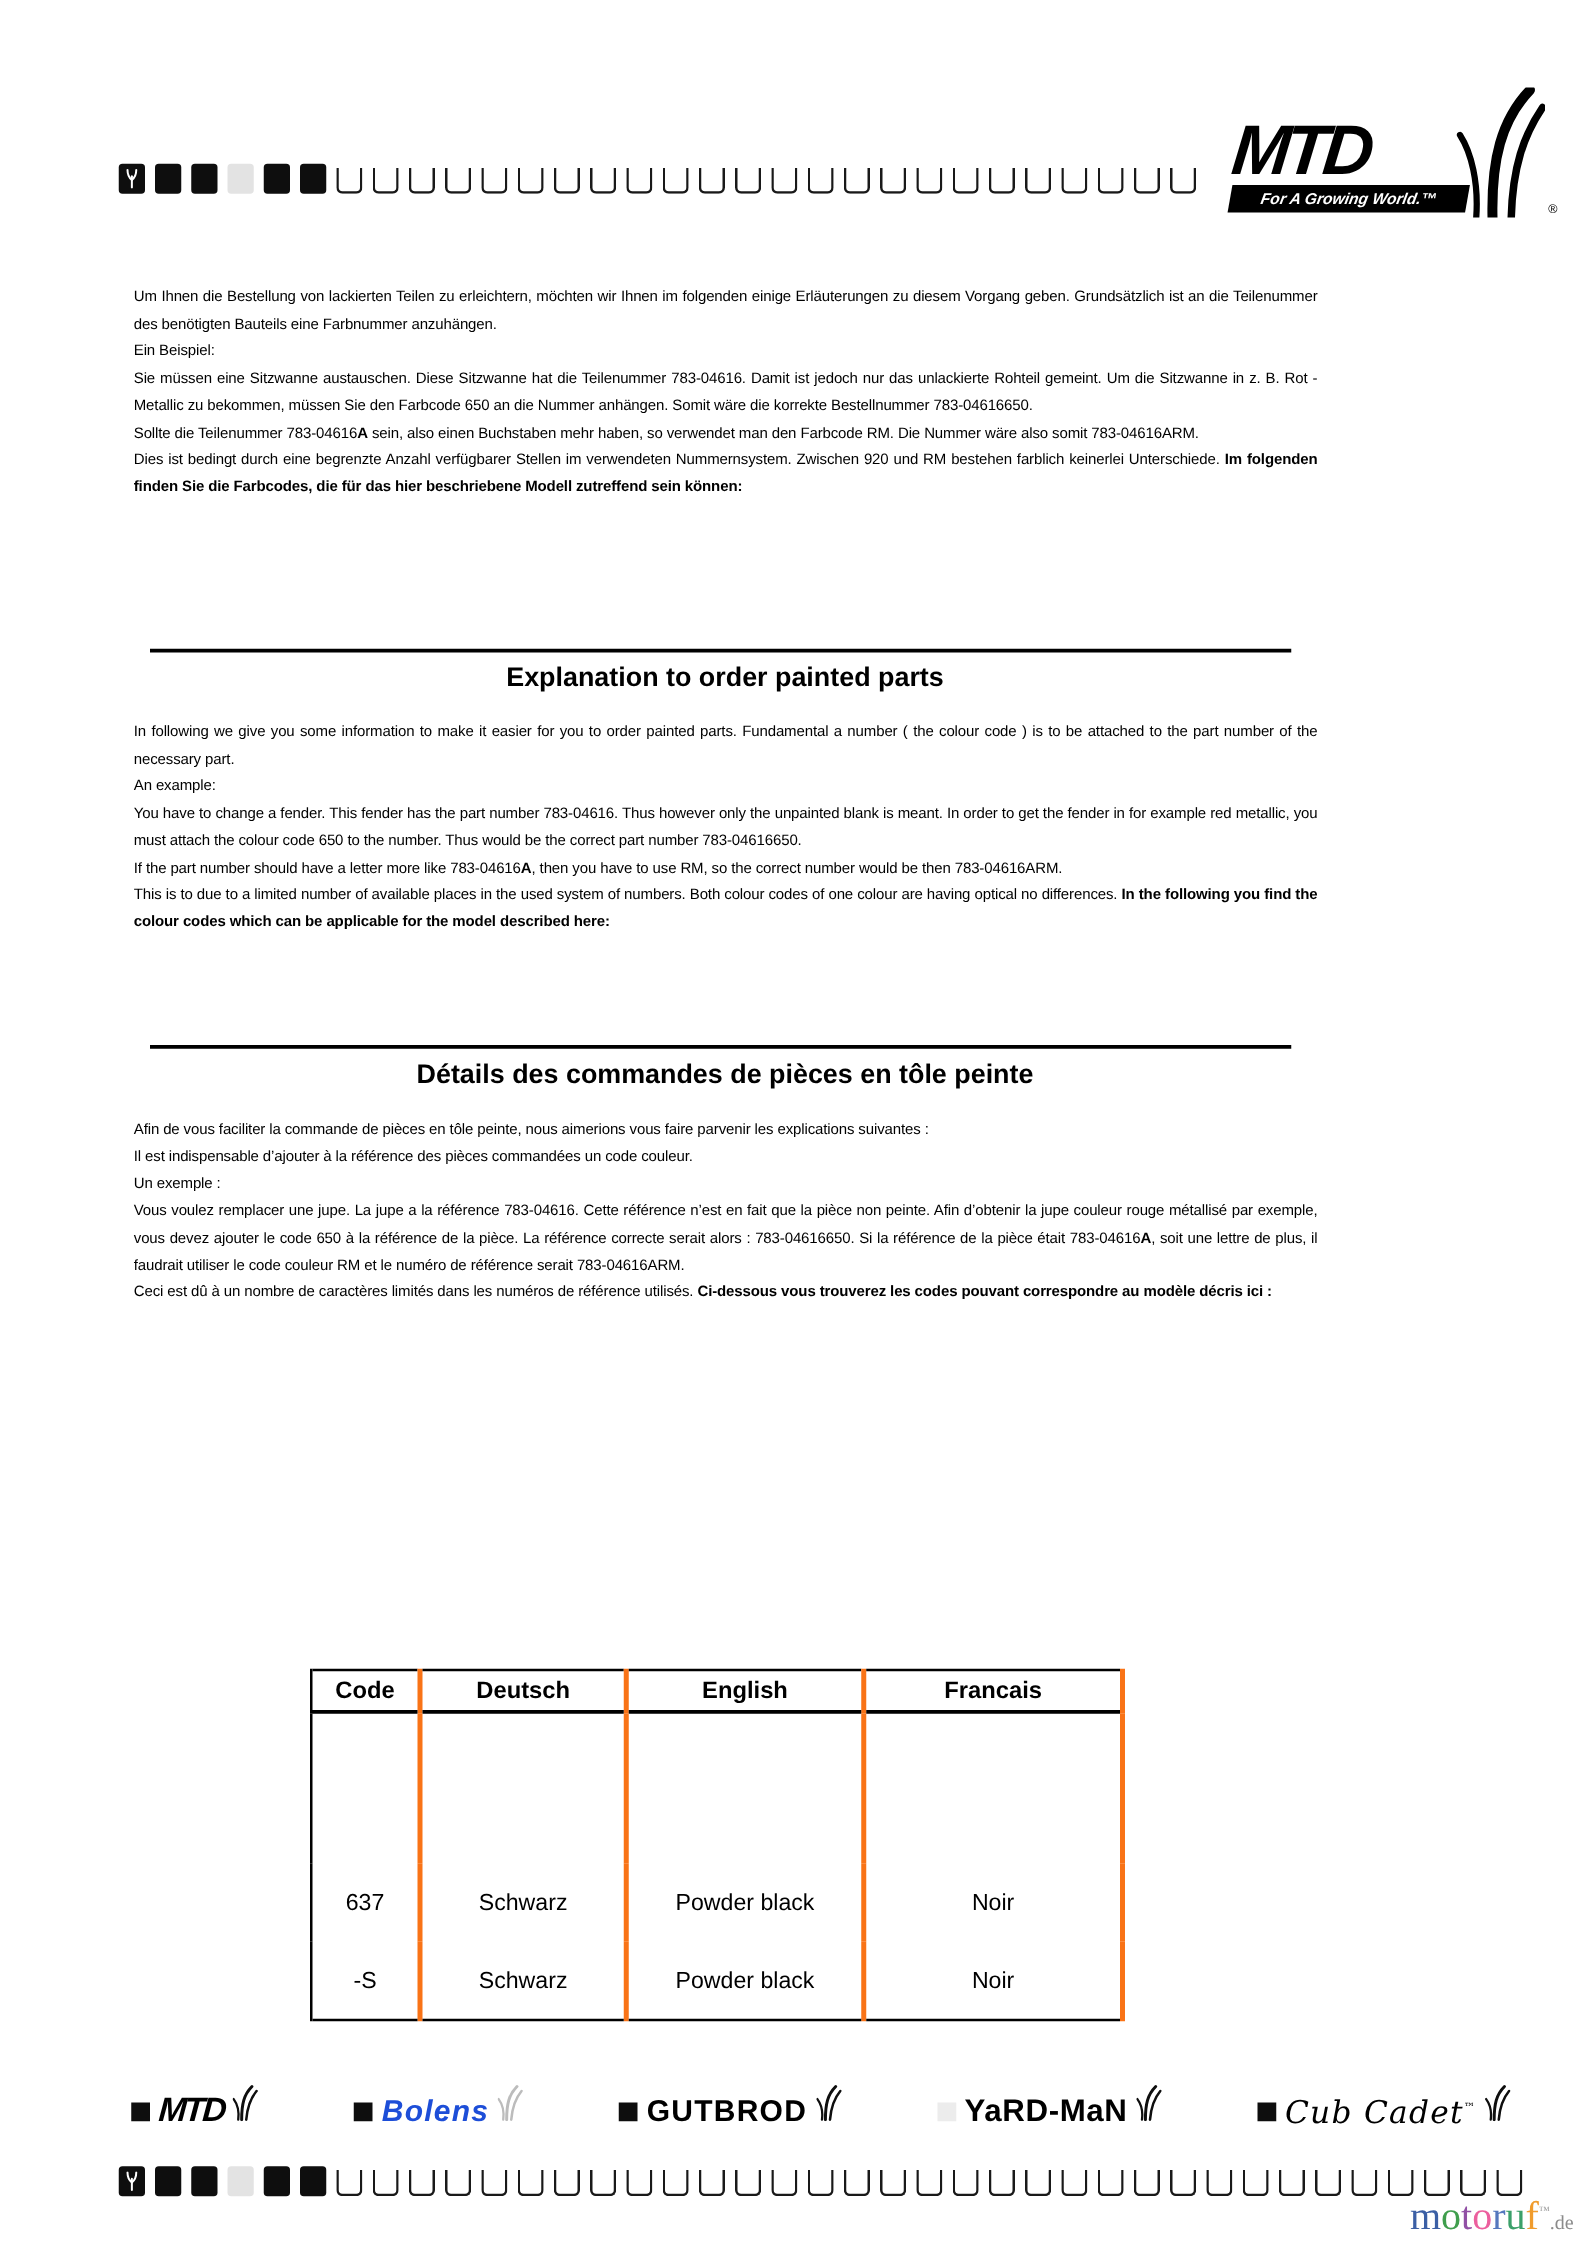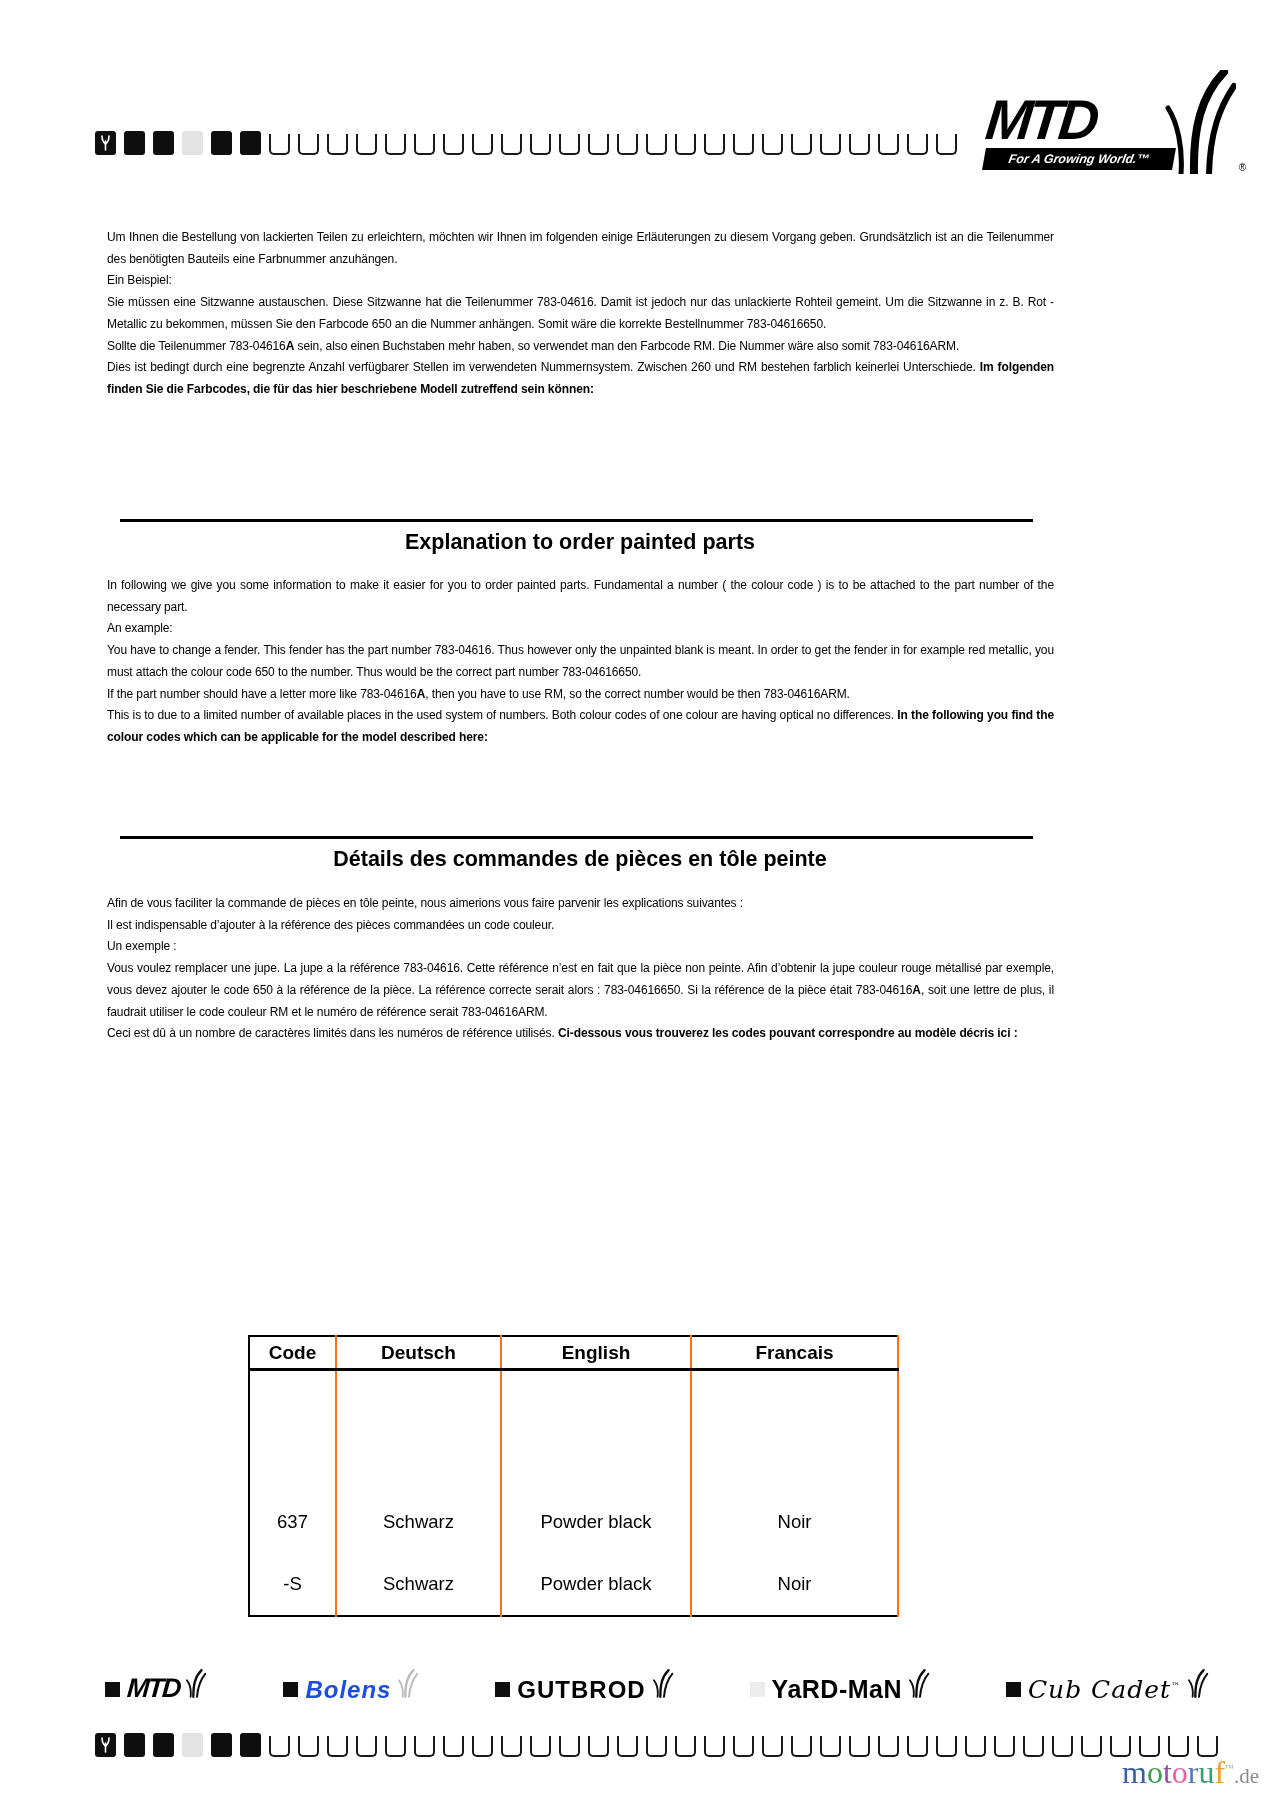--- a/index.html
+++ b/index.html
@@ -34,21 +34,21 @@
   #hr-1{top:519px;} #hr-2{top:836px;}
   .para{position:absolute;left:107px;width:947px;font-size:12px;line-height:21.7px;
         letter-spacing:-0.1px;}
   #p-german{top:227px;} #p-english{top:575px;} #p-french{top:893px;}
   .pline{text-align:justify;}
   .pline b{font-weight:bold;}
 
   
   .codes-table{position:absolute;left:248px;top:1335px;border-collapse:collapse;
                table-layout:fixed;width:649px;}
-  .codes-table th,.codes-table td{border-left:2px solid #000;border-right:2px solid #f97316;
+  .codes-table th,.codes-table td{border-left:2px solid #000;border-right:4px solid #f97316;
                text-align:center;vertical-align:middle;padding:0;}
   .codes-table{border:2px solid #000;}
   .codes-table th{height:31px;font-size:19px;font-weight:bold;border-bottom:3px solid #000;}
   .codes-table tr.spacer-row td{height:120px;}
   .codes-table tr.data-row td{height:62px;font-size:18.5px;font-weight:normal;}
 
   
   .footer-brands{position:absolute;top:1660px;left:105px;width:1105px;display:flex;
                  align-items:flex-end;justify-content:space-between;height:42px;}
   .brand{display:flex;align-items:flex-end;gap:7px;white-space:nowrap;}
@@ -59,21 +59,21 @@
   .brand.v-bolens .brand-name{font-size:24px;font-weight:bold;font-style:italic;color:#1d4ed8;letter-spacing:1px;}
   .brand.v-bolens .bsq{background:#0e0e0e;}
   .brand.v-gutbrod .brand-name{font-size:24px;font-weight:bold;letter-spacing:1px;}
   .brand.v-yardman .brand-name{font-size:25px;font-weight:bold;letter-spacing:0.5px;}
   .brand.v-cubcadet .brand-name{font-family:"DejaVu Serif",serif;font-style:italic;font-size:25px;letter-spacing:1px;}
   .brand .tm{font-size:9px;vertical-align:super;}
 
   
   .watermark{position:absolute;top:1756px;right:12px;font-family:"Liberation Serif",serif;
              font-size:32px;line-height:1;white-space:nowrap;}
-  .watermark .suffix{font-size:21px;color:#8b8b8b;margin-top:12px;}
+  .watermark .suffix{font-size:16px;color:#8b8b8b;margin-top:12px;}
   .watermark .mark{font-size:9px;color:#9a9a9a;vertical-align:super;}
 </style>
 </head>
 <body>
 
 <div class="page">
 
   <div class="border-row" id="top-border">
       <span class="sq icon">
         <svg width="13" height="16" viewBox="0 0 13 16">
@@ -128,21 +128,21 @@
       </g>
     </svg>
     <div class="mtd-reg">®</div>
   </div>
 
   <div class="para" id="p-german">
       <div class="pline"><span>Um Ihnen die Bestellung von lackierten Teilen zu erleichtern, möchten wir Ihnen im folgenden einige Erläuterungen zu diesem Vorgang geben. Grundsätzlich ist an die Teilenummer des benötigten Bauteils eine Farbnummer anzuhängen.</span></div>
       <div class="pline"><span>Ein Beispiel:</span></div>
       <div class="pline"><span>Sie müssen eine Sitzwanne austauschen. Diese Sitzwanne hat die Teilenummer 783-04616. Damit ist jedoch nur das unlackierte Rohteil gemeint. Um die Sitzwanne in z. B. Rot - Metallic zu bekommen, müssen Sie den Farbcode 650 an die Nummer anhängen. Somit wäre die korrekte Bestellnummer 783-04616650.</span></div>
       <div class="pline"><span>Sollte die Teilenummer 783-04616</span><b>A</b><span> sein, also einen Buchstaben mehr haben, so verwendet man den Farbcode RM. Die Nummer wäre also somit 783-04616ARM.</span></div>
-      <div class="pline"><span>Dies ist bedingt durch eine begrenzte Anzahl verfügbarer Stellen im verwendeten Nummernsystem. Zwischen 260 und RM bestehen farblich keinerlei Unterschiede. </span><b>Im folgenden finden Sie die Farbcodes, die für das hier beschriebene Modell zutreffend sein können:</b></div>
+      <div class="pline"><span>Dies ist bedingt durch eine begrenzte Anzahl verfügbarer Stellen im verwendeten Nummernsystem. Zwischen 920 und RM bestehen farblich keinerlei Unterschiede. </span><b>Im folgenden finden Sie die Farbcodes, die für das hier beschriebene Modell zutreffend sein können:</b></div>
     </div>
 
   <div class="hr" id="hr-1"></div>
 
   <h1 class="h-title" id="h-english">Explanation  to order painted parts</h1>
   <div class="para" id="p-english">
       <div class="pline"><span>In following we give you some information to make it easier for you to order painted parts. Fundamental a number ( the colour code ) is to be attached to the part number of the necessary part.</span></div>
       <div class="pline"><span>An example:</span></div>
       <div class="pline"><span>You  have to change a fender. This fender has the part number 783-04616.  Thus however only the unpainted blank is meant. In order to get the fender in for example red metallic, you must attach the colour code 650 to the number. Thus would be the correct part number 783-04616650.</span></div>
       <div class="pline"><span>If the part number should have a letter more like 783-04616</span><b>A</b><span>, then you have to use RM, so the correct number would be then 783-04616ARM.</span></div>

